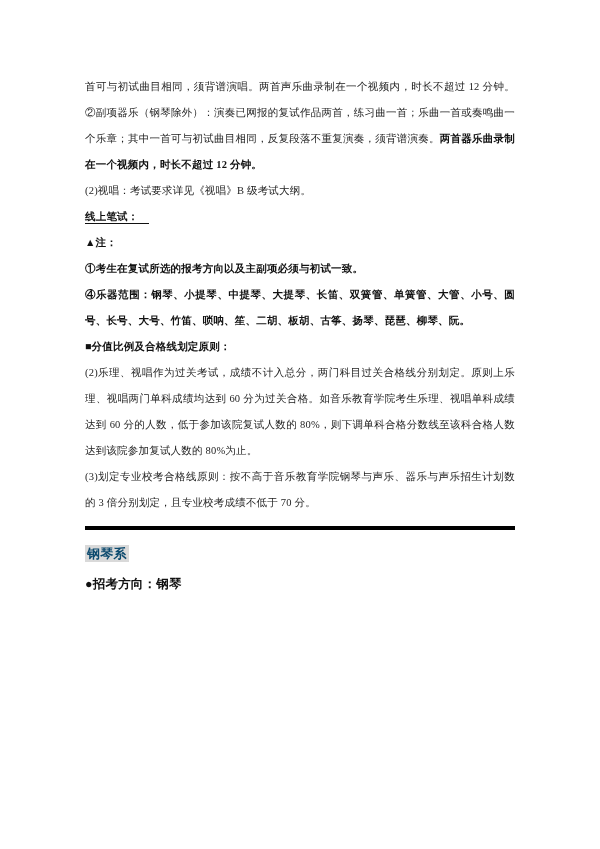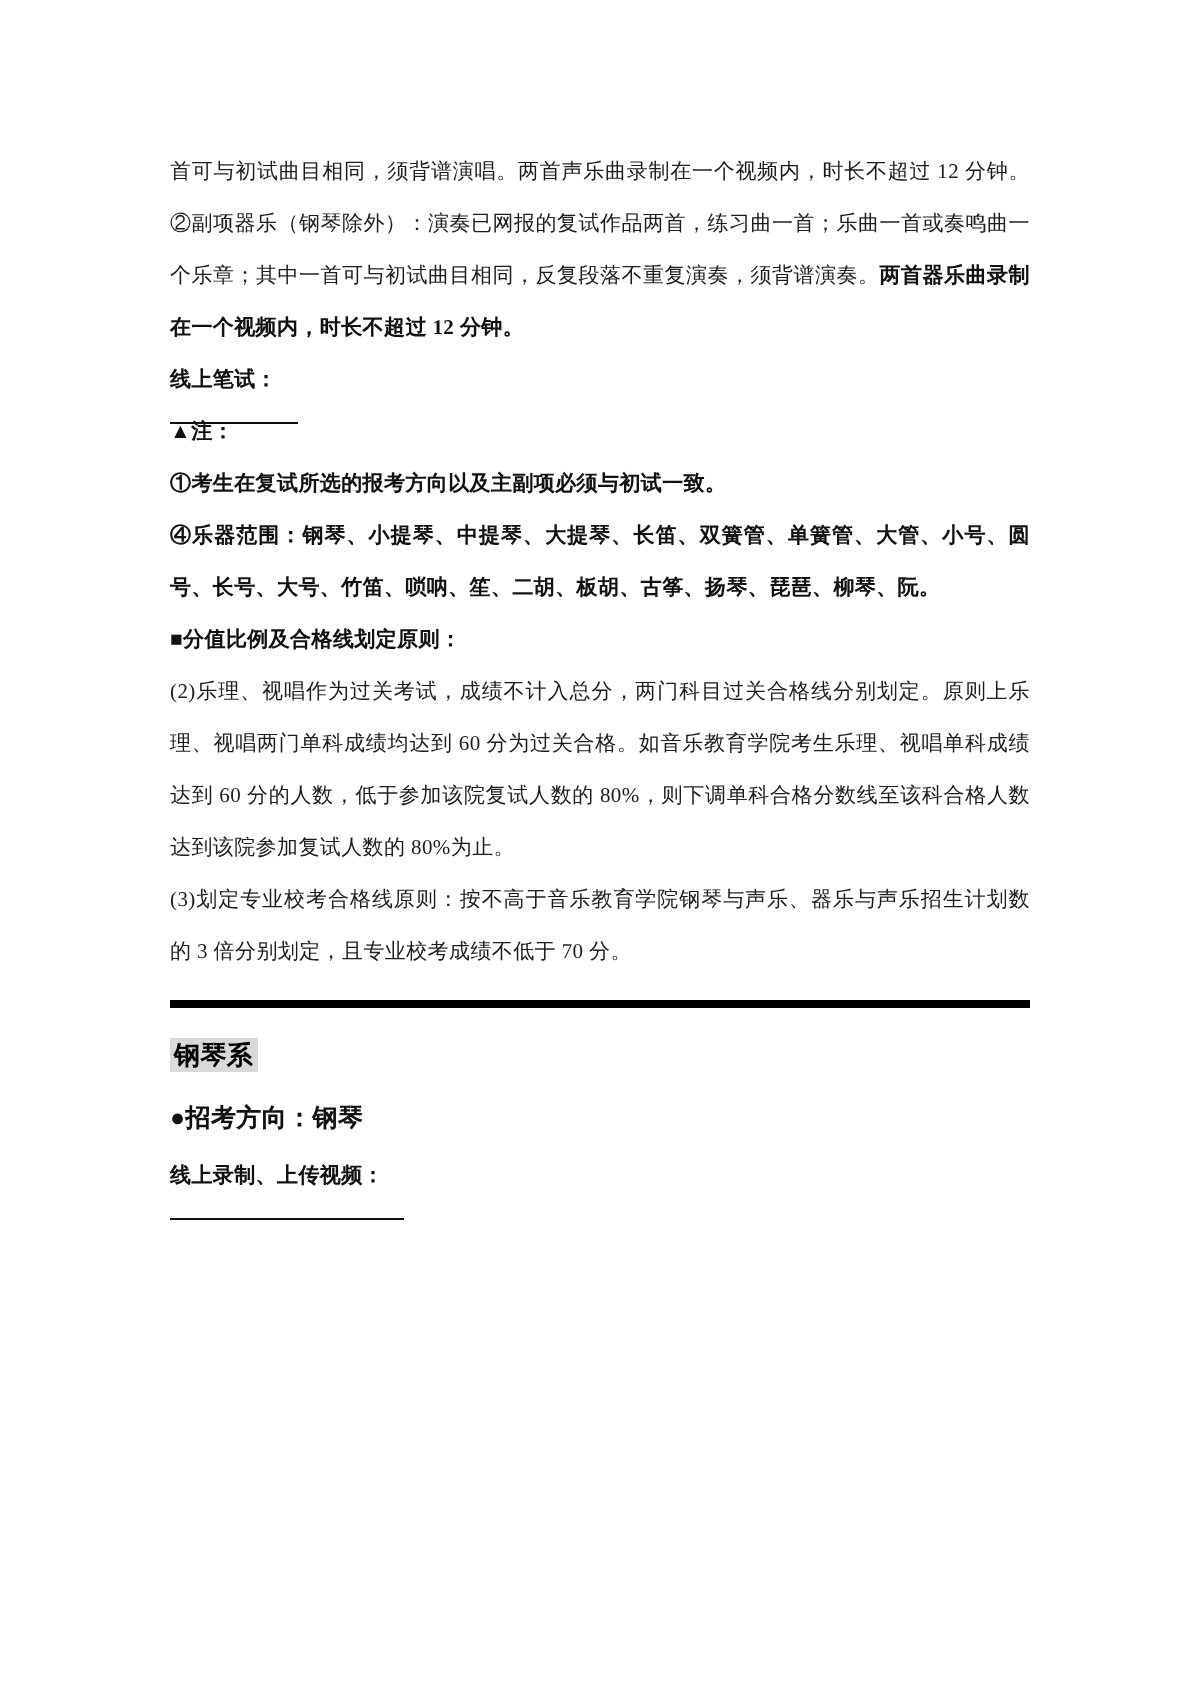--- a/index.html
+++ b/index.html
@@ -25,52 +25,53 @@
     font-size: 10.5px;
     line-height: 26px;
     text-align: justify;
     letter-spacing: 0.2px;
     word-break: break-all;
   }
   .bold { font-weight: bold; color: #111111; }
   .force-justify { text-align-last: justify; }
   .ul {
     border-bottom: 1px solid currentColor;
-    padding-bottom: 15px;
+    padding-bottom: 1px;
     padding-right: 10px;
   }
   .divider {
     border-top: 4px solid #000000;
     margin: 10px 0 10px 0;
     width: 430px;
   }
   .dept-title-line { line-height: 28px !important; }
   .dept-title-line .highlight {
     background: #d9d9d9;
     font-weight: bold;
     font-size: 13px;
-    color: #000000;
+    color: #0c4a6e;
     padding: 1px 2px;
   }
   .dept-direction {
     font-size: 12.5px !important;
     line-height: 30px !important;
   }
   .video-heading-line { line-height: 30px !important; }
 </style>
 </head>
 <body>
 
 <div class="page">
   <div class="content">
 
     <p class="force-justify">首可与初试曲目相同，须背谱演唱。两首声乐曲录制在一个视频内，时长不超过 12 分钟。</p>
 
     <p><span>②副项器乐（钢琴除外）：演奏已网报的复试作品两首，练习曲一首；乐曲一首或奏鸣曲一个乐章；其中一首可与初试曲目相同，反复段落不重复演奏，须背谱演奏。</span><span class="bold">两首器乐曲录制在一个视频内，时长不超过 12 分钟。</span></p>
 
+    <p>(2)视唱：考试要求详见《视唱》B 级考试大纲。</p>
 
     <p class="bold"><span class="ul">线上笔试：</span></p>
 
 
     <p class="bold">▲注：</p>
 
     <p class="bold">①考生在复试所选的报考方向以及主副项必须与初试一致。</p>
 
 
 
@@ -82,16 +83,15 @@
     <p>(2)乐理、视唱作为过关考试，成绩不计入总分，两门科目过关合格线分别划定。原则上乐理、视唱两门单科成绩均达到 60 分为过关合格。如音乐教育学院考生乐理、视唱单科成绩达到 60 分的人数，低于参加该院复试人数的 80%，则下调单科合格分数线至该科合格人数达到该院参加复试人数的 80%为止。</p>
 
     <p>(3)划定专业校考合格线原则：按不高于音乐教育学院钢琴与声乐、器乐与声乐招生计划数的 3 倍分别划定，且专业校考成绩不低于 70 分。</p>
 
     <div class="divider"></div>
 
     <p class="dept-title-line"><span class="highlight">钢琴系</span></p>
 
     <p class="bold dept-direction">●招考方向：钢琴</p>
 
-    <p class="bold video-heading-line"><span class="ul">线上录制、上传视频：</span></p>
 
   </div>
 </div>
 
 </body></html>

